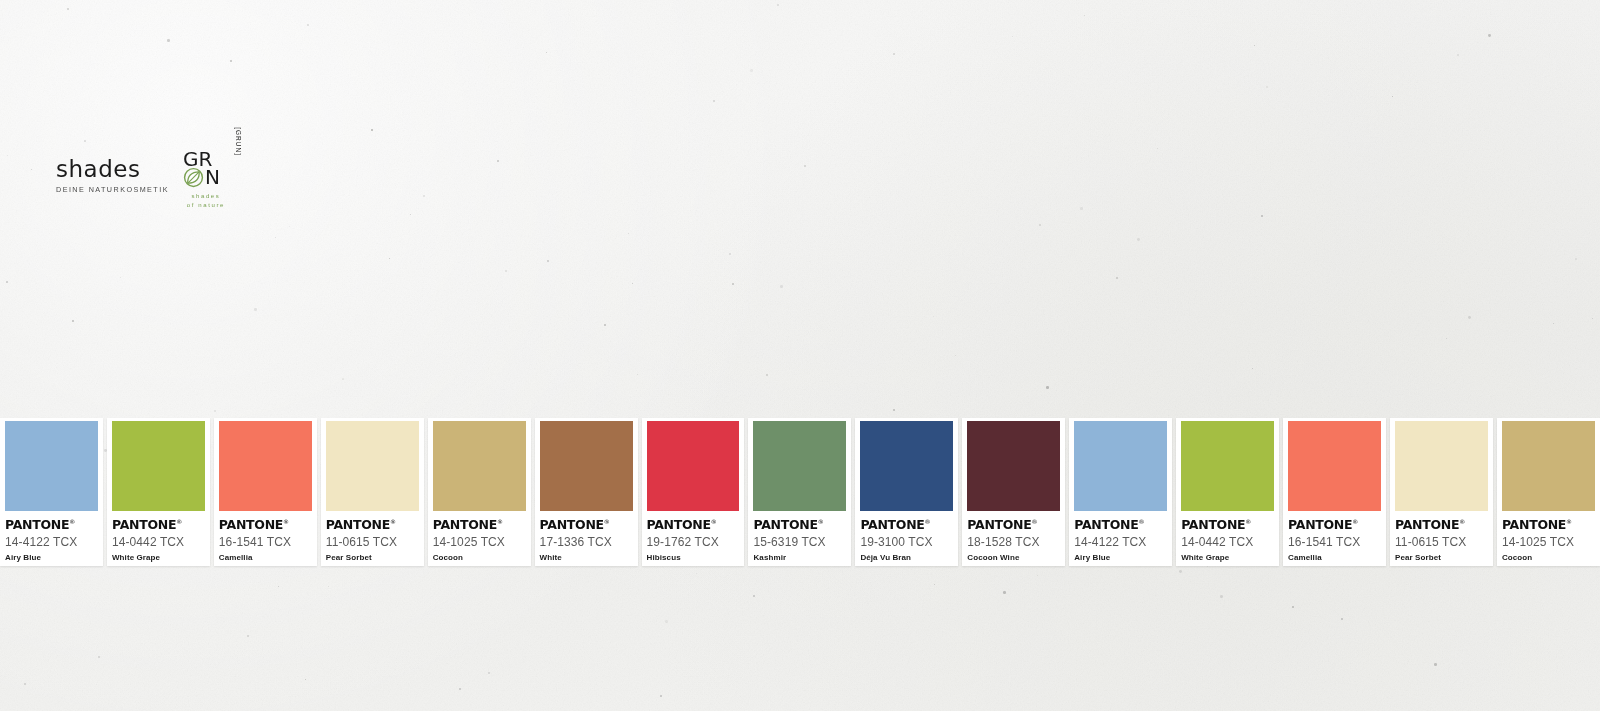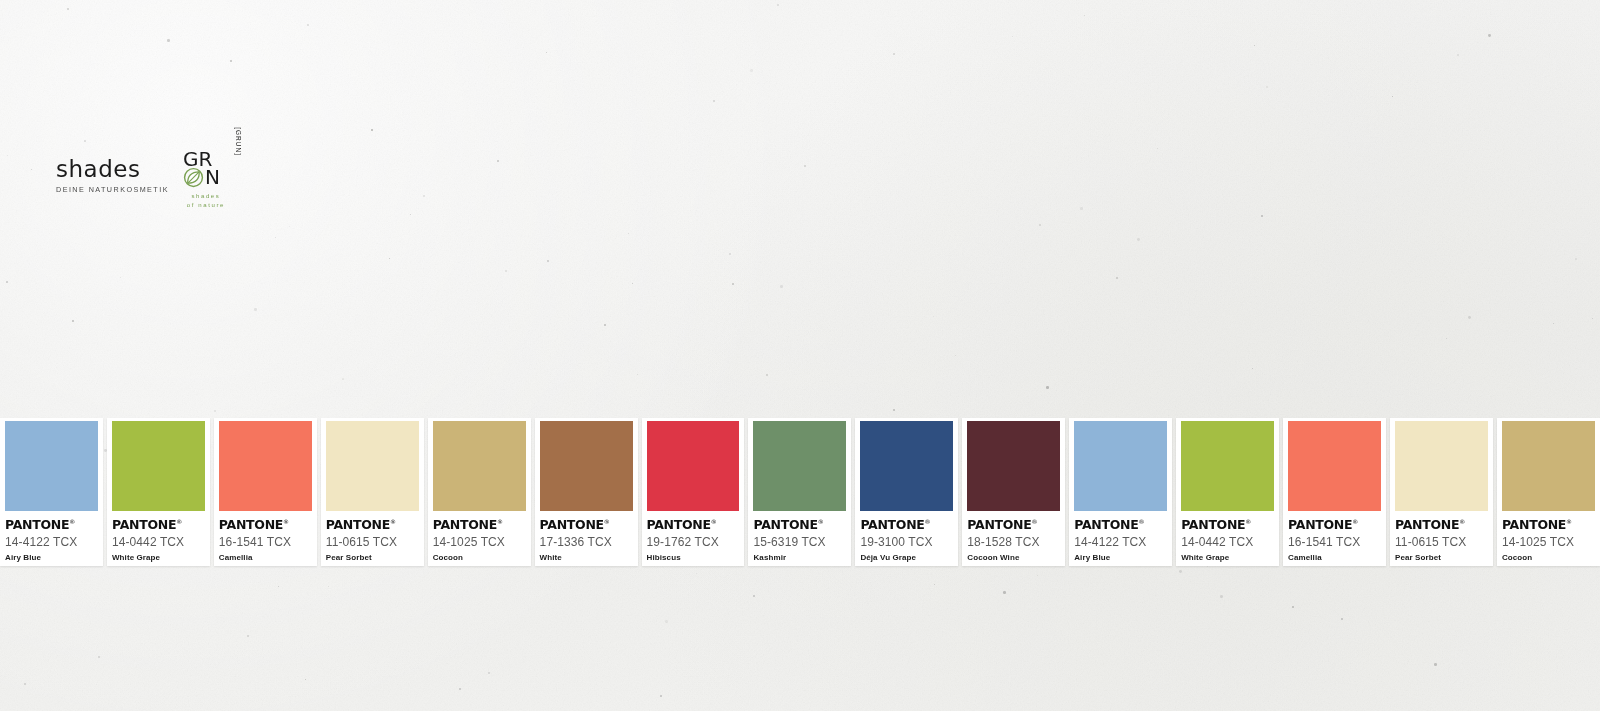--- a/index.html
+++ b/index.html
@@ -406,21 +406,21 @@
         <div class="pantone-word">PANTONE<sup>®</sup></div>
         <div class="pantone-code">15-6319 TCX</div>
         <div class="pantone-name">Kashmir</div>
       </div>
     </div>
     <div class="pantone-card" style="width: 102.93px;">
       <div class="swatch-color" style="background: rgb(47, 79, 128);"></div>
       <div class="swatch-meta">
         <div class="pantone-word">PANTONE<sup>®</sup></div>
         <div class="pantone-code">19-3100 TCX</div>
-        <div class="pantone-name">Déja Vu Grape</div>
+        <div class="pantone-name">Déja Vu Bran</div>
       </div>
     </div>
     <div class="pantone-card" style="width: 102.93px;">
       <div class="swatch-color" style="background: rgb(90, 43, 50);"></div>
       <div class="swatch-meta">
         <div class="pantone-word">PANTONE<sup>®</sup></div>
         <div class="pantone-code">18-1528 TCX</div>
         <div class="pantone-name">Cocoon Wine</div>
       </div>
     </div>

